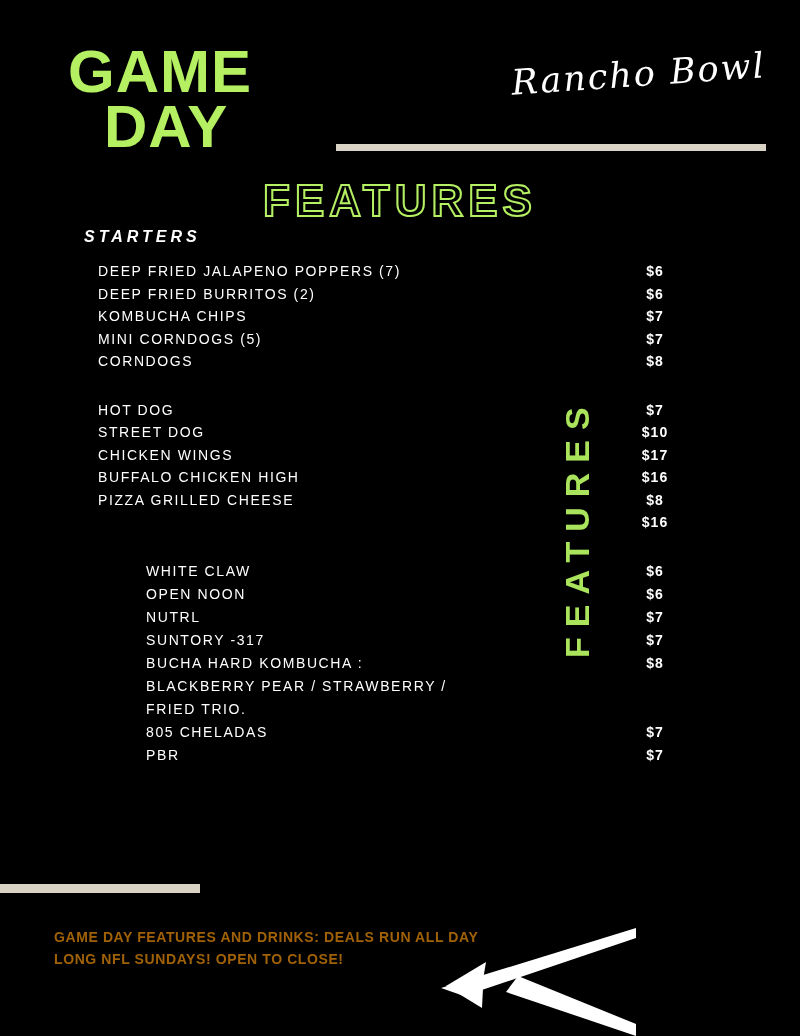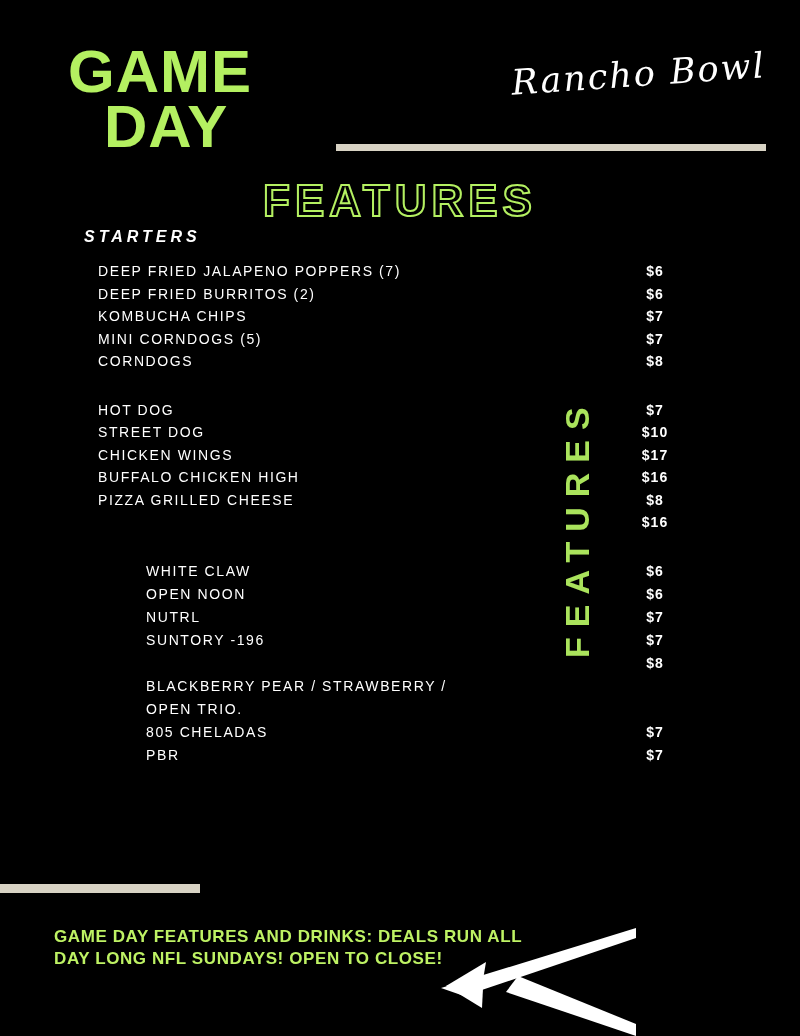--- a/index.html
+++ b/index.html
@@ -146,23 +146,23 @@
     height: 9px;
     background: #d8d3c4;
   }
 
   
   .footer {
     position: absolute;
     left: 54px;
     top: 926px;
     width: 470px;
-    color: #bef264;
-    font-weight: bold;
-    font-size: 17px;
+    color: #a16207;
+    font-weight: bold;
+    font-size: 14px;
     line-height: 22px;
     letter-spacing: 0.6px;
     text-transform: uppercase;
   }
 
   
   .arrows {
     position: absolute;
     right: 0;
     bottom: 0;
@@ -266,35 +266,36 @@
           <span class="name">OPEN NOON</span>
           <span class="spacer"></span>
           <span class="price">$6</span>
         </div>
         <div class="row">
           <span class="name">NUTRL</span>
           <span class="spacer"></span>
           <span class="price">$7</span>
         </div>
         <div class="row">
-          <span class="name">SUNTORY -196</span>
-          <span class="spacer"></span>
-          <span class="price">$7</span>
-        </div>
-        <div class="row">
+          <span class="name">SUNTORY -317</span>
+          <span class="spacer"></span>
+          <span class="price">$7</span>
+        </div>
+        <div class="row">
+          <span class="name">BUCHA HARD KOMBUCHA :</span>
           <span class="spacer"></span>
           <span class="price">$8</span>
         </div>
         <div class="row cont">
           <span class="name">BLACKBERRY PEAR / STRAWBERRY /</span>
           <span class="spacer"></span>
           <span class="price"></span>
         </div>
         <div class="row cont">
-          <span class="name">OPEN TRIO.</span>
+          <span class="name">FRIED TRIO.</span>
           <span class="spacer"></span>
           <span class="price"></span>
         </div>
         <div class="row">
           <span class="name">805 CHELADAS</span>
           <span class="spacer"></span>
           <span class="price">$7</span>
         </div>
         <div class="row">
           <span class="name">PBR</span>

